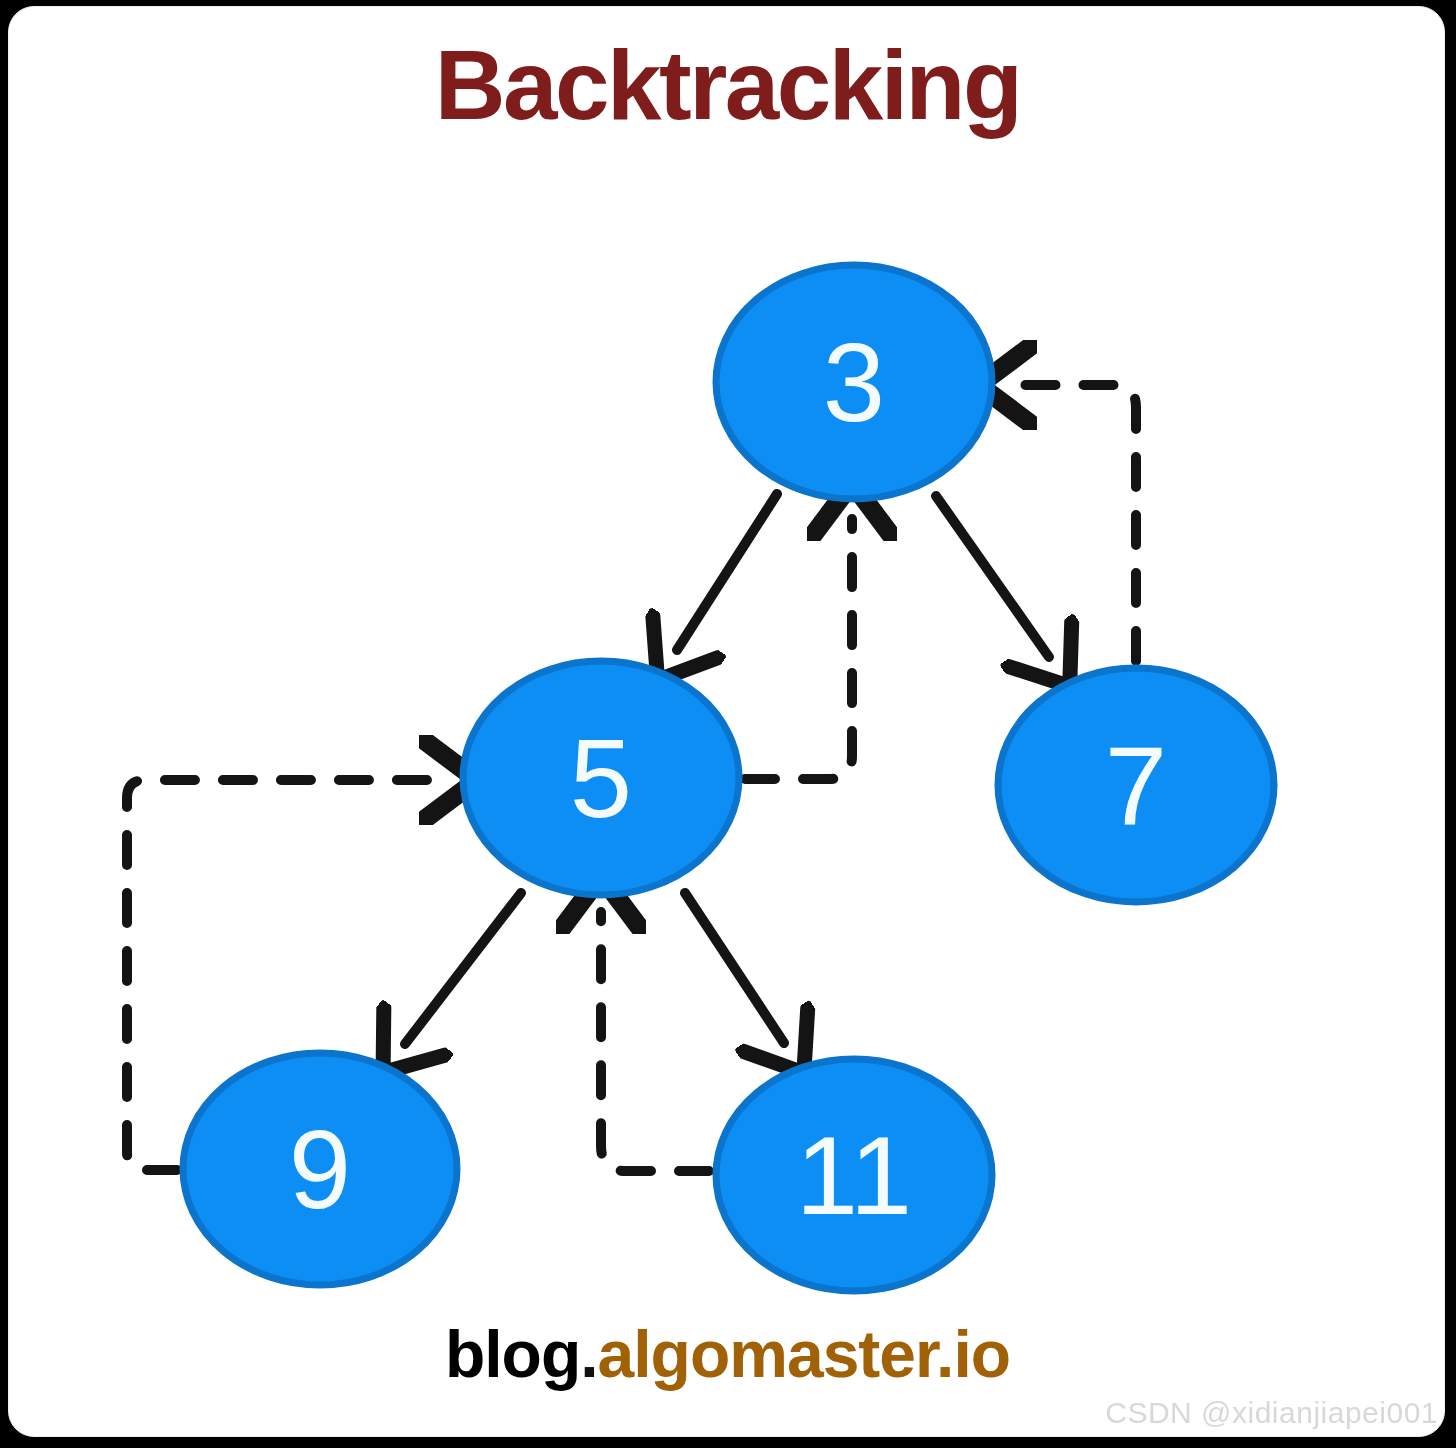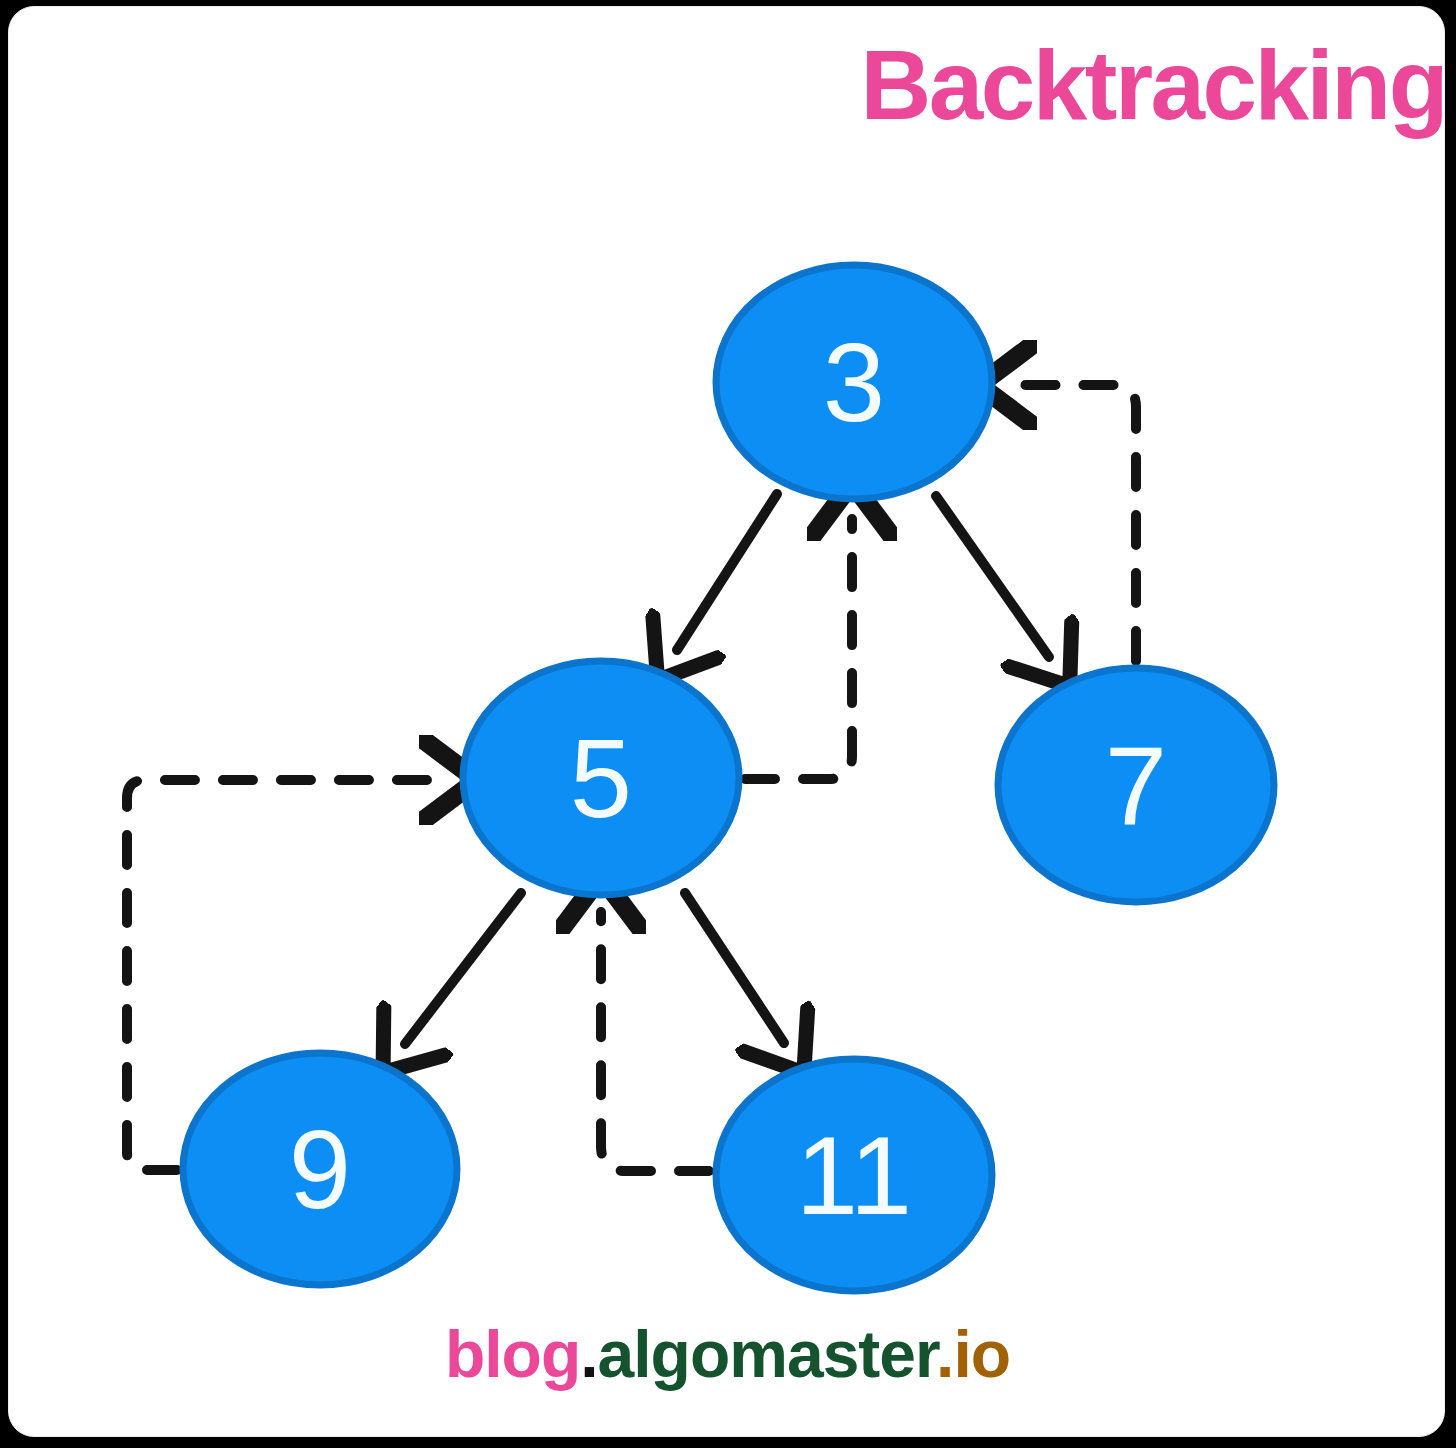--- a/index.html
+++ b/index.html
@@ -29,25 +29,25 @@
     border-radius: 26px;
     border: 1px solid #eceef0;
     box-sizing: border-box;
     overflow: hidden;
   }
   .title {
     position: absolute;
     left: 0;
     top: 22px;
     width: 1437px;
-    text-align: right;
+    text-align: center;
     font-size: 98px;
     font-weight: 700;
     letter-spacing: -2.5px;
-    color: #ec4899;
+    color: #7f1d1d;
     font-family: "Liberation Sans", "DejaVu Sans", sans-serif;
   }
   .diagram {
     position: absolute;
     left: 0;
     top: 0;
     width: 1437px;
     height: 1431px;
   }
   .brand {
@@ -55,23 +55,23 @@
     left: 0;
     bottom: 44px;
     width: 1437px;
     text-align: center;
     font-size: 66px;
     font-weight: 700;
     letter-spacing: -1px;
     font-family: "Liberation Sans", "DejaVu Sans", sans-serif;
     white-space: nowrap;
   }
-  .brand .b-blog { color: #ec4899; }
+  .brand .b-blog { color: #000000; }
   .brand .b-dot  { color: #111111; }
-  .brand .b-algo { color: #14532d; }
+  .brand .b-algo { color: #a16207; }
   .brand .b-io   { color: #a16207; }
   .watermark {
     position: absolute;
     right: 6px;
     bottom: 6px;
     font-size: 30px;
     color: #d8d8d8;
     letter-spacing: 0.5px;
     font-family: "Liberation Sans", "DejaVu Sans", sans-serif;
     white-space: nowrap;
@@ -161,15 +161,16 @@
           <text class="node-label" x="845" y="1168" text-anchor="middle" dominant-baseline="central">11</text>
         </g>
 
       </g>
     </svg>
 
     <div class="brand">
       <span class="b-blog">blog</span><span class="b-dot">.</span><span class="b-algo">algomaster</span><span class="b-io">.io</span>
     </div>
 
+    <div class="watermark">CSDN @xidianjiapei001</div>
 
   </div>
 </div>
 
 </body></html>

